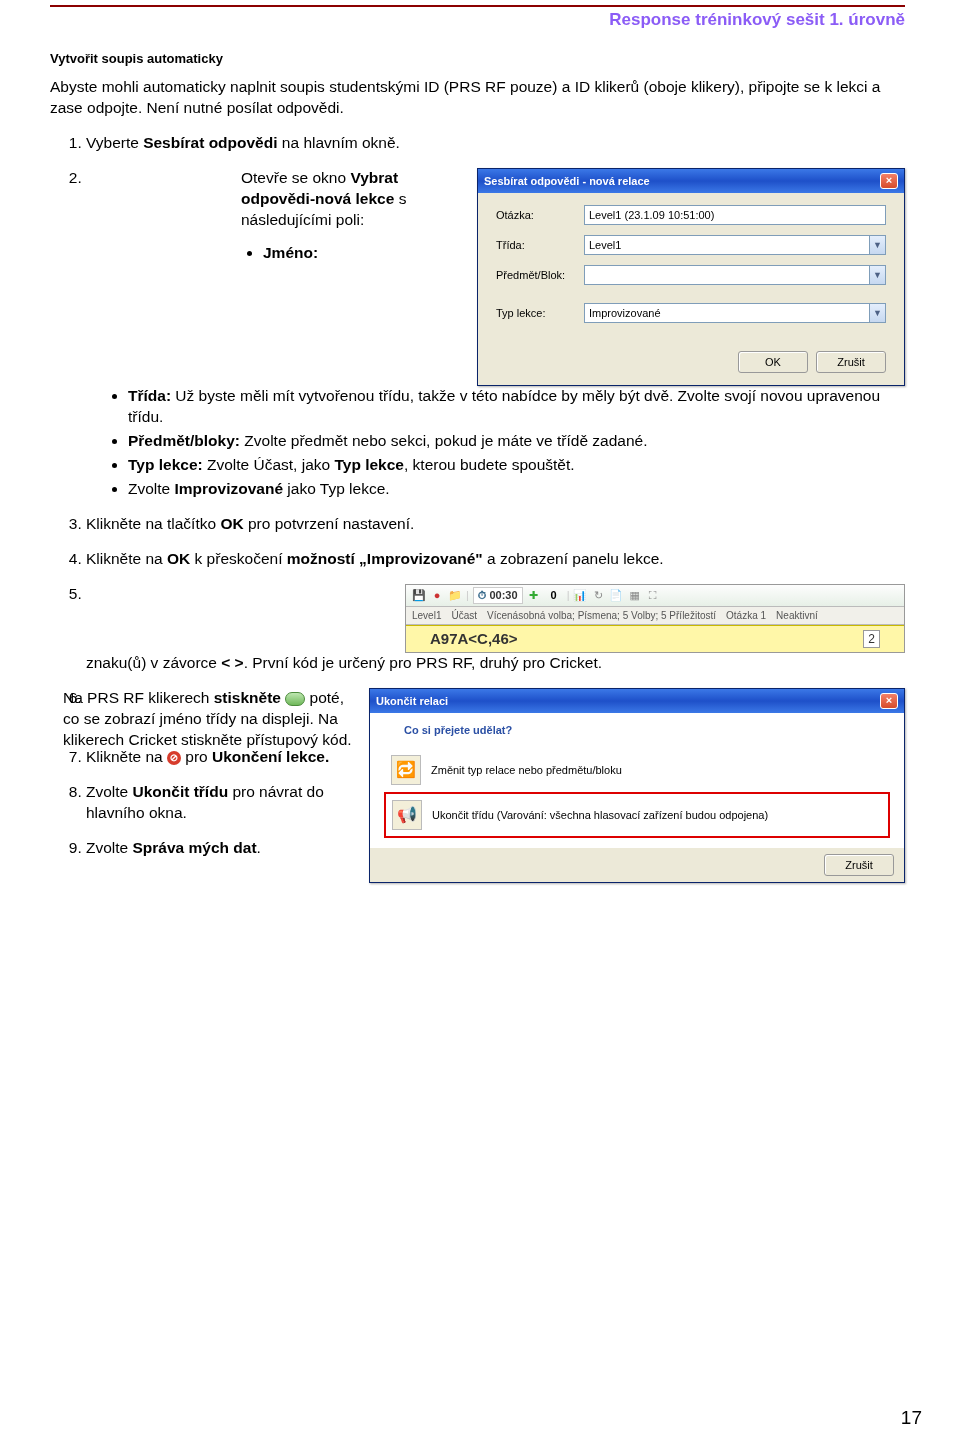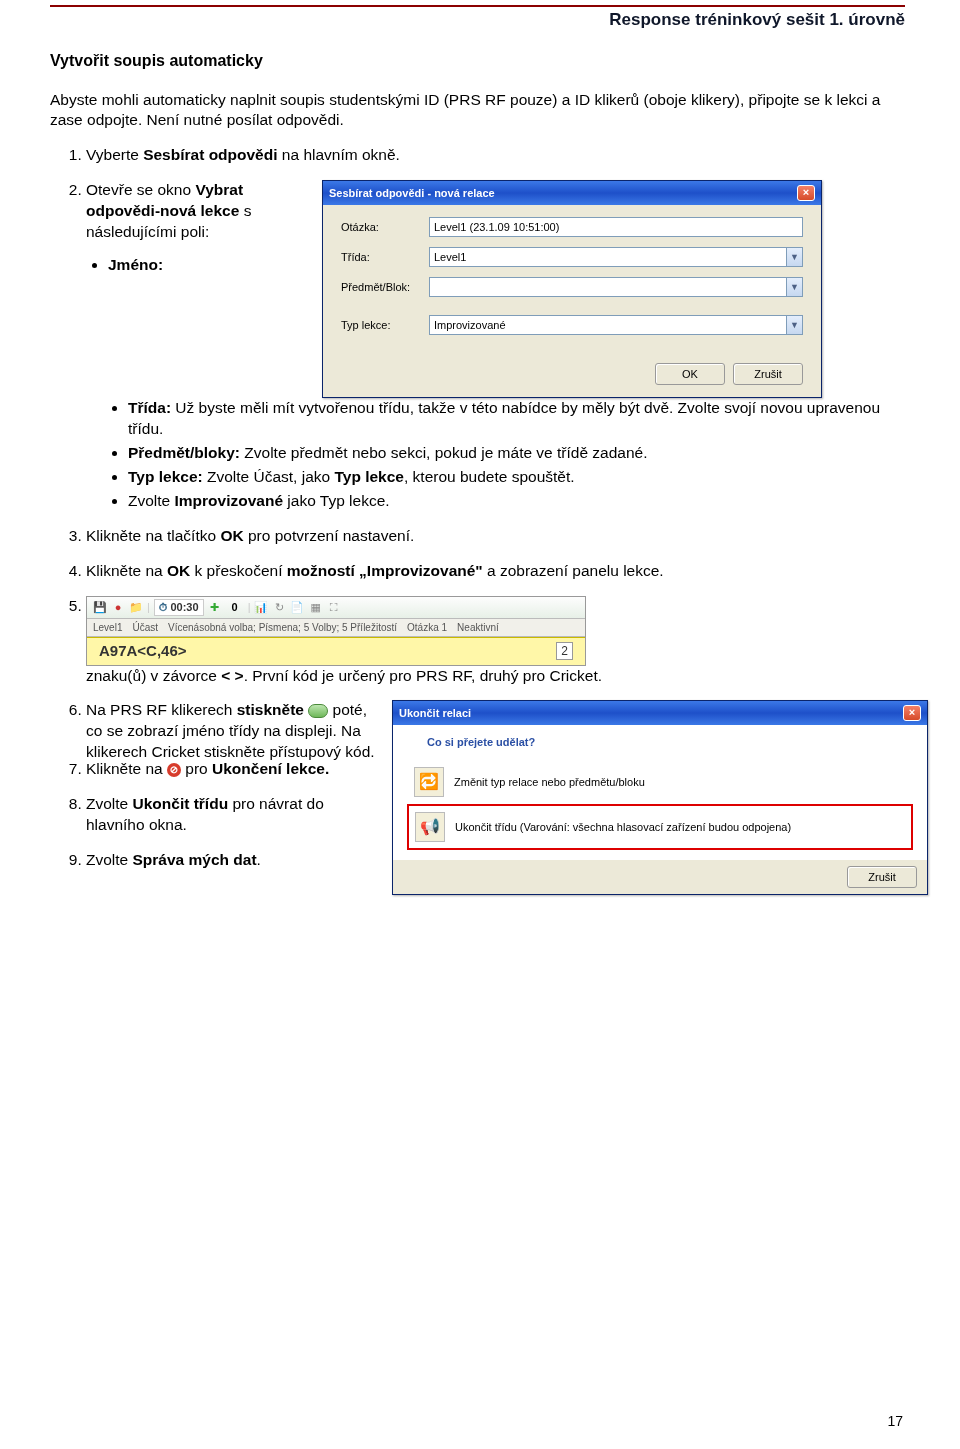--- a/index.html
+++ b/index.html
@@ -12,31 +12,31 @@
     min-height: 1449px;
     padding: 5px 55px 25px 50px;
     position: relative;
     line-height: 1.35;
   }
   .header-rule {
     border-top: 2px solid #8B0000;
     margin-bottom: 2px;
   }
   .header-title {
-    color: #0f172a;
+    color: #8b5cf6;
     font-weight: bold;
     text-align: right;
     font-size: 17px;
     margin-bottom: 18px;
     font-family: Verdana, sans-serif;
   }
   h2.section-title {
     font-weight: bold;
-    font-size: 16px;
-    margin-bottom: 18px;
+    font-size: 13px;
+    margin-bottom: 10px;
   }
   p.intro {
     margin-bottom: 14px;
   }
   ol.main-list {
     list-style: decimal;
     padding-left: 36px;
   }
   ol.main-list > li {
     margin-bottom: 14px;
@@ -48,20 +48,21 @@
     margin-bottom: 12px;
   }
   ul.bullets li {
     margin-bottom: 3px;
   }
   .bold { font-weight: bold; }
   .flex-row {
     display: flex;
     gap: 16px;
     align-items: flex-start;
+    justify-content: flex-end;
   }
   .flex-row .left { flex: 0 0 220px; }
   .flex-row .right { flex: 0 0 auto; }
   
   .win-dialog {
     font-family: Tahoma, sans-serif;
     font-size: 11px;
     background: #ECE9D8;
     border: 1px solid #0A246A;
     box-shadow: 1px 1px 2px rgba(0,0,0,0.3);
@@ -176,21 +177,21 @@
     display:flex;
     gap:10px;
     white-space:nowrap;
   }
   .code-bar {
     background:#FFF7A8;
     border-top:1px solid #C9B900;
     font-size:15px;
     font-weight:bold;
     color:#333;
-    padding:3px 12px;
+    padding:3px 24px;
     display:flex;
     justify-content:space-between;
     align-items:center;
   }
   .code-bar .rbox {
     background:#fff;border:1px solid #999;padding:0 4px;font-size:12px;font-weight:normal;
   }
   
   .grn-btn {
     display:inline-block;width:20px;height:14px;border-radius:7px;
@@ -223,22 +224,22 @@
     border:1px solid #bbb;
     display:flex;align-items:center;justify-content:center;
     font-size:16px;
   }
   .end-footer {
     background:#ECE9D8;padding:6px 10px;display:flex;justify-content:flex-end;
   }
   .page-num {
     position:absolute;
     bottom:18px;
-    right:57px;
-    font-size:14px;
+    right:38px;
+    font-size:19px;
   }
 </style>
 </head>
 <body>
 
 <div class="header-rule"></div>
 <div class="header-title">Response tréninkový sešit 1. úrovně</div>
 
 <h2 class="section-title">Vytvořit soupis automaticky</h2>
 <p class="intro">Abyste mohli automaticky naplnit soupis studentskými ID (PRS RF pouze) a ID klikerů (oboje klikery), připojte se k lekci a zase odpojte. Není nutné posílat odpovědi.</p>
@@ -253,21 +254,21 @@
       <div class="left">
         <span>Otevře se okno </span><span class="bold">Vybrat odpovědi-nová lekce</span><span> s následujícími poli:</span>
         <ul class="bullets" style="margin-left:-20px;">
           <li>
             <span class="bold">Jméno:</span><br>
           </li>
         </ul>
       </div>
       <div class="right">
 
-        <div class="win-dialog" style="width:500px">
+        <div class="win-dialog" style="width:428px">
           <div class="win-titlebar">
             <span>Sesbírat odpovědi - nová relace</span>
             <div class="win-close">×</div>
           </div>
           <div class="win-body">
             <div class="form-row">
               <label>Otázka:</label>
               <input class="win-input" value="Level1 (23.1.09 10:51:00)" style="">
             </div>
             <div class="form-row">

